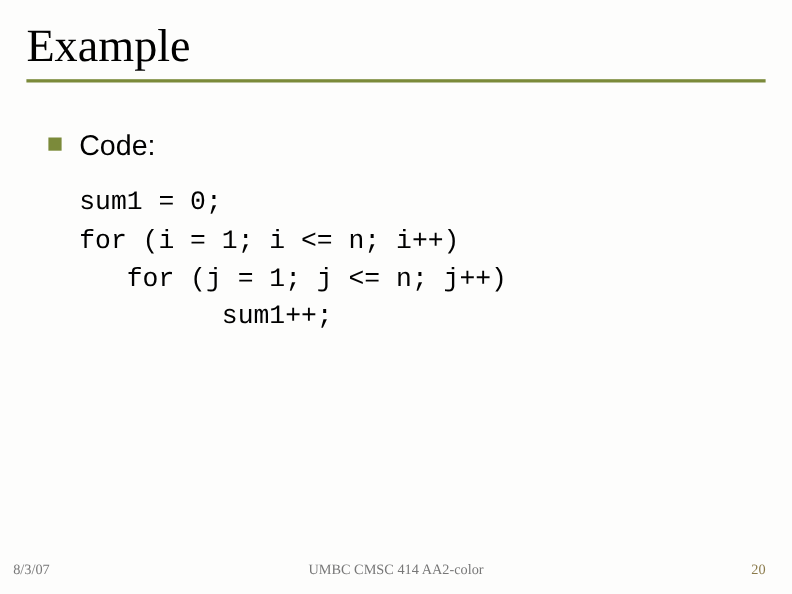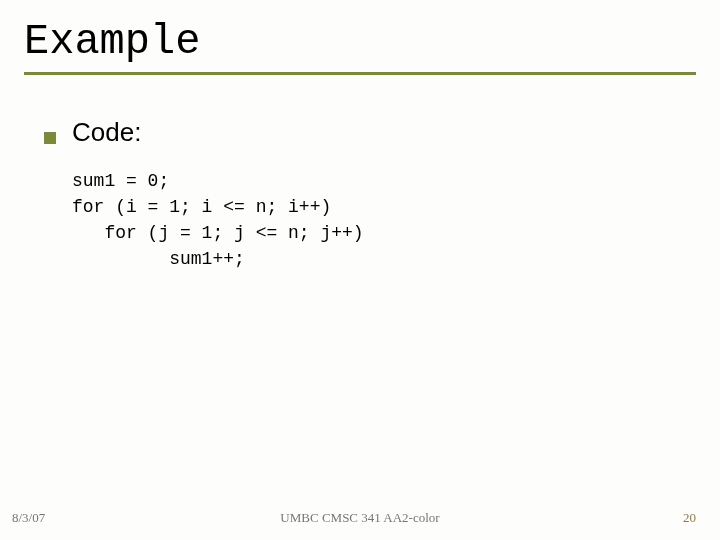--- a/index.html
+++ b/index.html
@@ -17,48 +17,47 @@
     box-sizing: border-box;
     width: 720px;
     height: 540px;
     padding: 18px 24px 0 24px;
     position: relative;
   }
   .title {
     font-size: 42px;
     font-weight: normal;
     margin: 0 0 6px 0;
-    font-family: Liberation Mono, monospace;
   }
   .rule {
     height: 3px;
     background: #7b8a3a;
     width: 100%;
     margin-bottom: 40px;
   }
   .content {
     font-family: Arial, Helvetica, sans-serif;
     font-size: 26px;
     line-height: 1.35;
   }
   .bullet-row {
     display: flex;
-    align-items: center;
+    align-items: flex-start;
     margin: 0 0 18px 20px;
   }
   .bullet {
     width: 12px;
     height: 12px;
     background: #7b8a3a;
     margin: 10px 16px 0 0;
     flex: 0 0 auto;
   }
   .code-block {
     font-family: "Courier New", Courier, monospace;
-    font-size: 18px;
+    font-size: 24px;
     white-space: pre;
     margin: 0 0 28px 48px;
     line-height: 1.45;
   }
   .footer {
     position: absolute;
     bottom: 14px;
     left: 0;
     width: 720px;
     font-family: "Times New Roman", Times, serif;
@@ -87,17 +86,17 @@
     <div class="code-block">sum1 = 0;
 for (i = 1; i &lt;= n; i++)
    for (j = 1; j &lt;= n; j++)
          sum1++;</div>
 
 
   </div>
 
   <div class="footer">
     <span class="footer-left">8/3/07</span>
-    <span class="footer-center">UMBC CMSC 341 AA2-color</span>
+    <span class="footer-center">UMBC CMSC 414 AA2-color</span>
     <span class="footer-right">20</span>
   </div>
 
 </div>
 
 </body></html>

